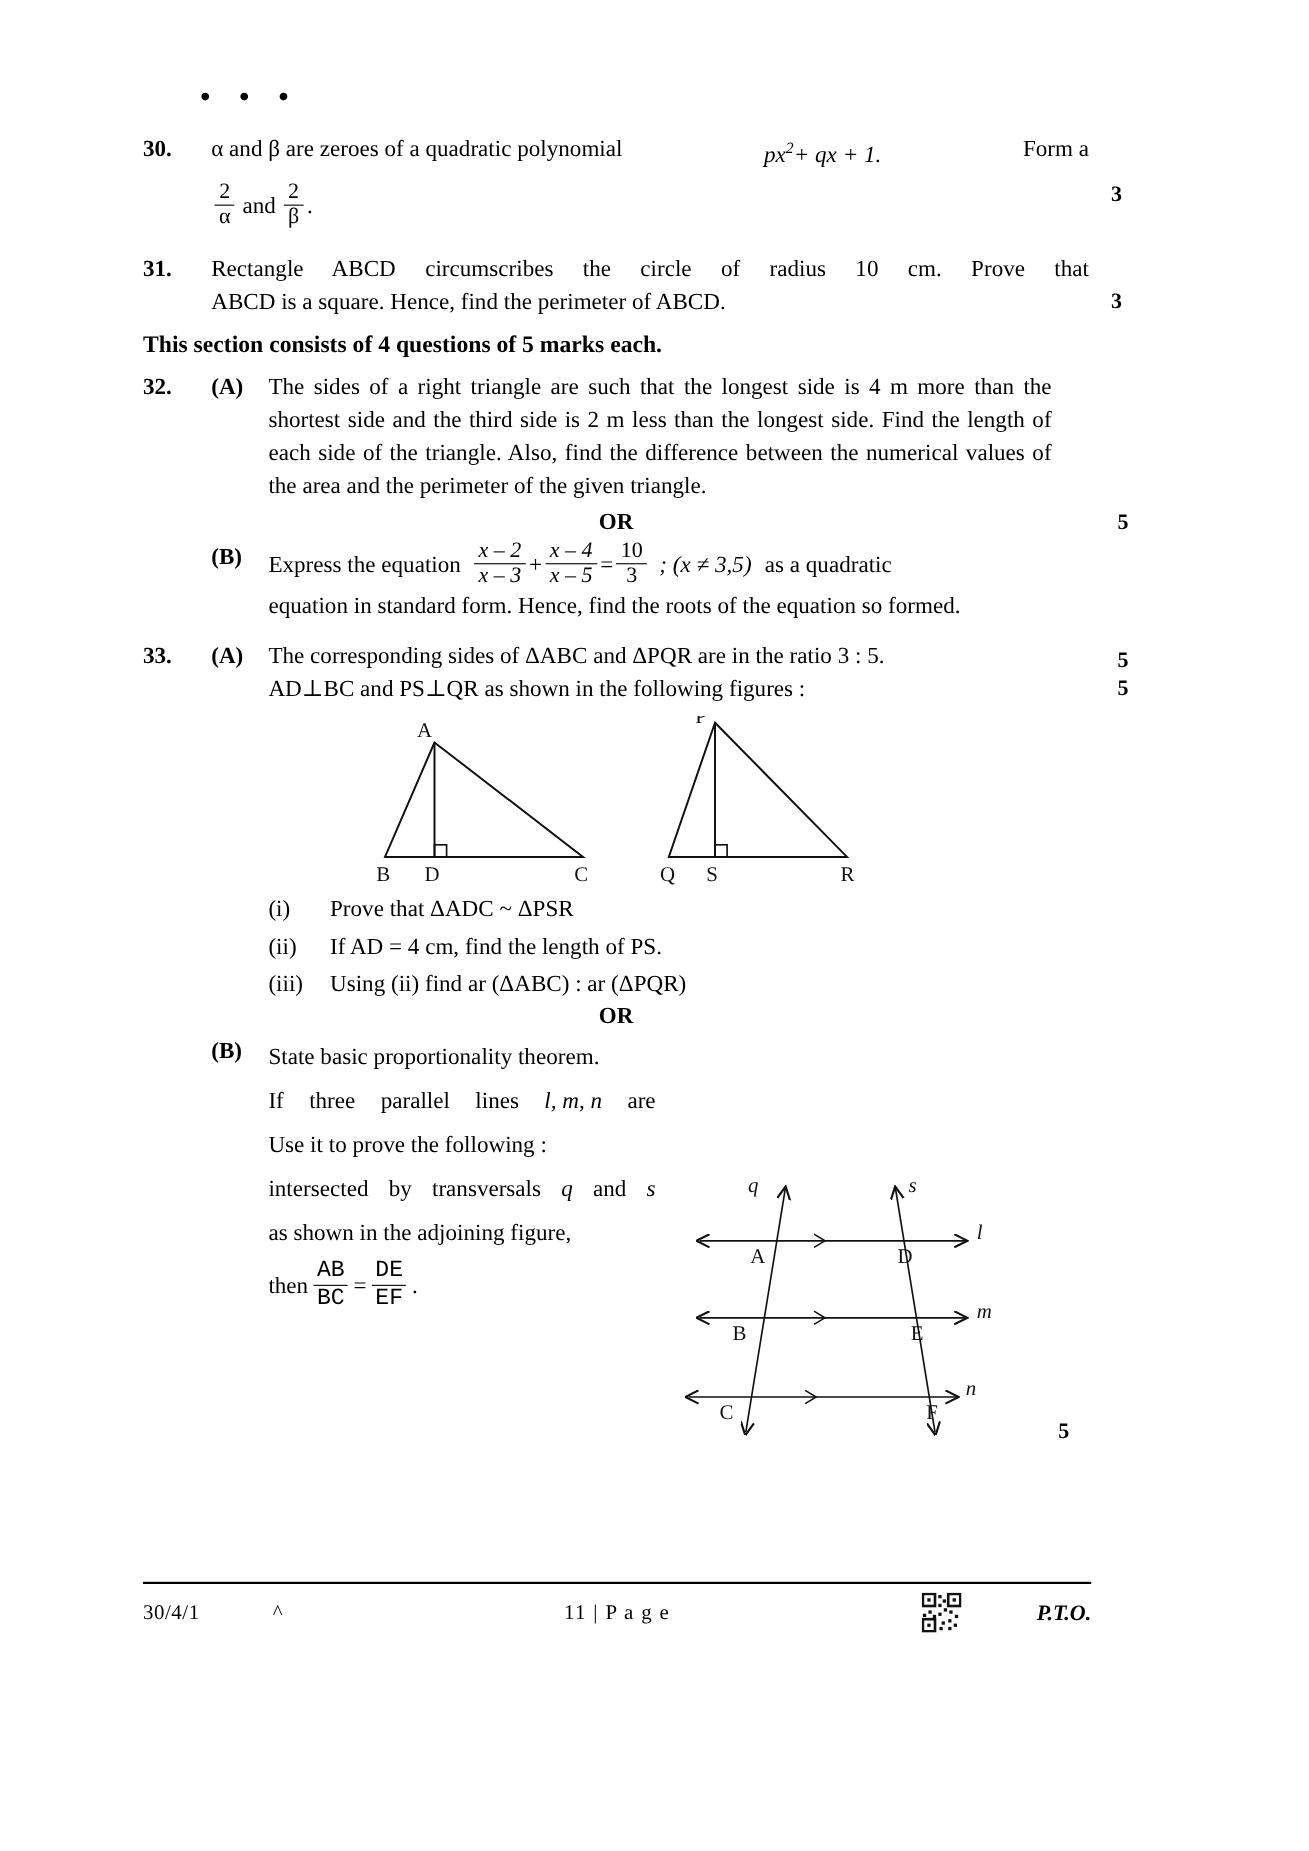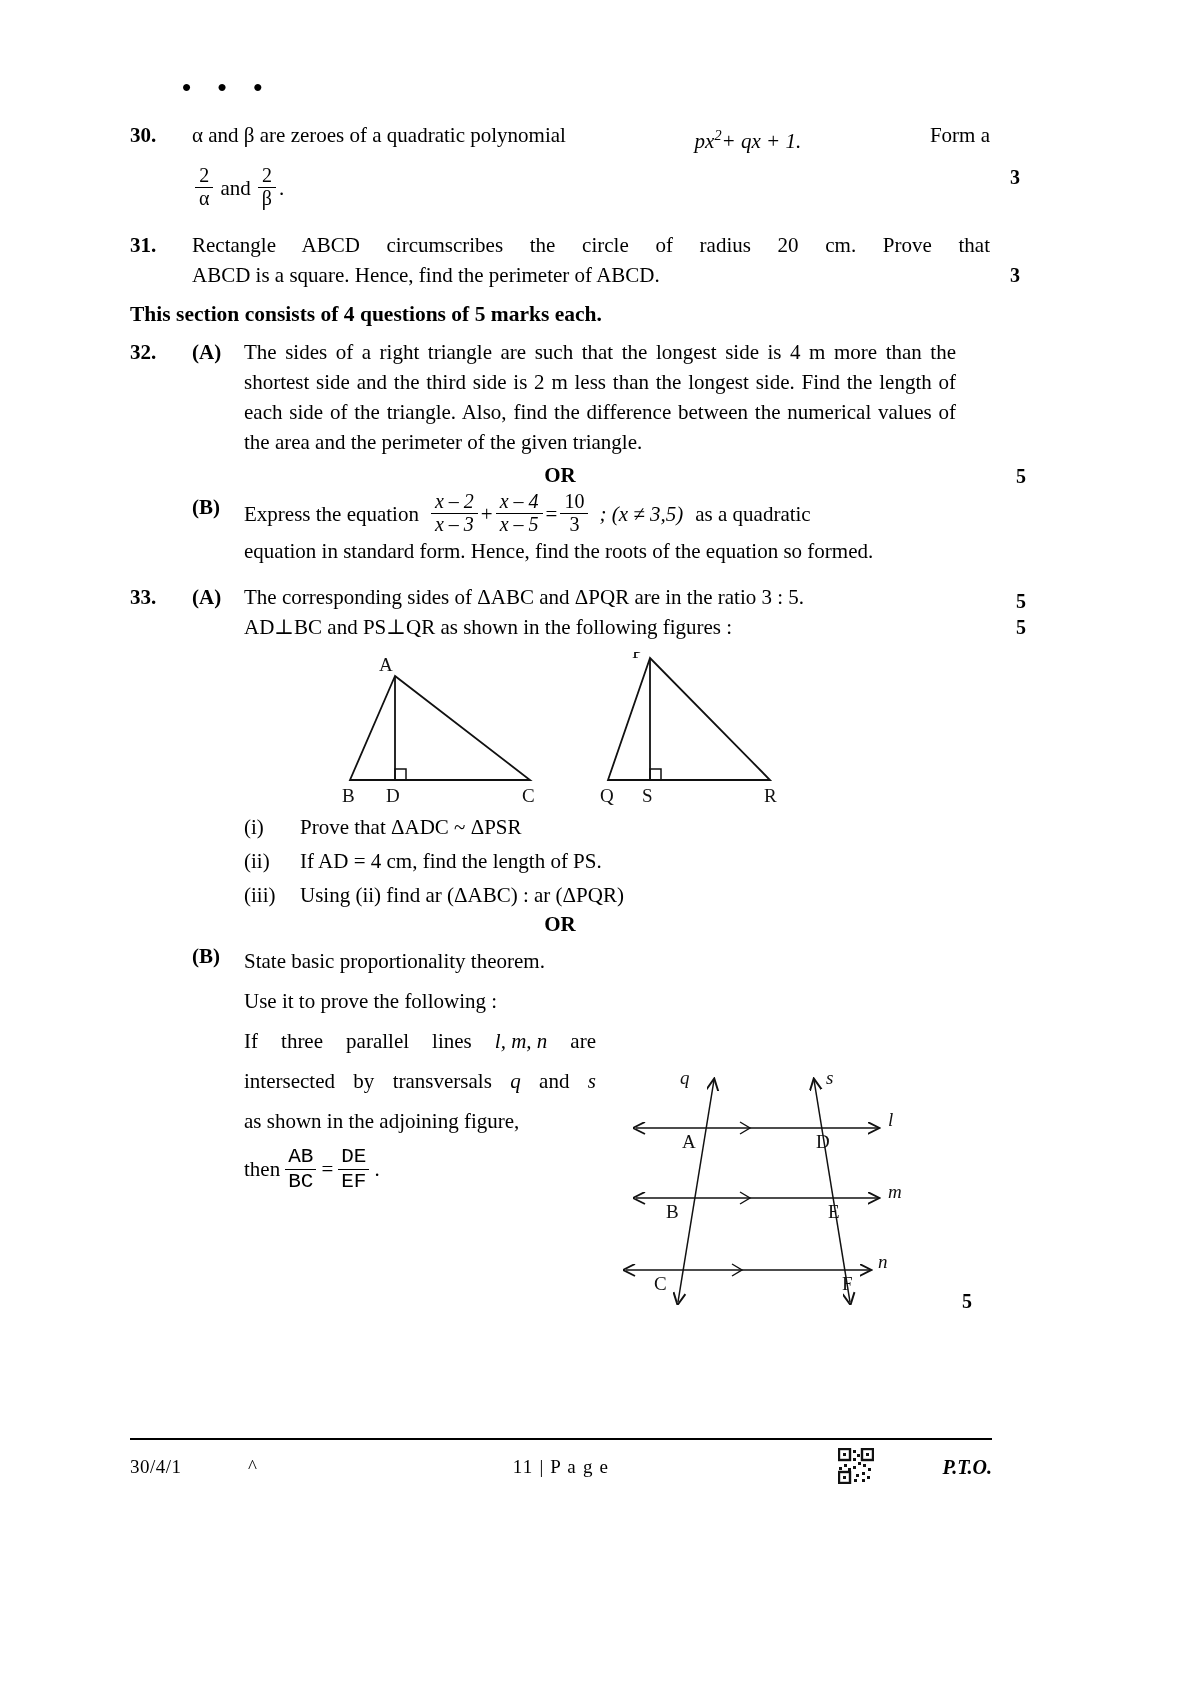--- a/index.html
+++ b/index.html
@@ -228,21 +228,21 @@
           </span>
           <span>.</span>
         </div>
         <div class="marks" style="top:42px;">3</div>
       </div>
     </div>
 
     <div class="qrow" style="margin-top:20px;">
       <div class="qnum">31.</div>
       <div class="qbody">
-        <div class="just" style="text-align:justify;text-align-last:justify;">Rectangle ABCD circumscribes the circle of radius 20 cm. Prove that</div>
+        <div class="just" style="text-align:justify;text-align-last:justify;">Rectangle ABCD circumscribes the circle of radius 10 cm. Prove that</div>
         <div>ABCD is a square. Hence, find the perimeter of ABCD.</div>
         <div class="marks" style="top:30px;">3</div>
       </div>
     </div>
 
     <div class="section-sub">This section consists of 4 questions of 5 marks each.</div>
 
     <div class="qrow" style="margin-top:10px;">
       <div class="qnum">32.</div>
       <div class="sublabel">(A)</div>
@@ -328,29 +328,29 @@
       </div>
     </div>
 
     <div class="or" style="margin-top:0px;">OR</div>
 
     <div class="qrow" style="margin-top:0px;">
       <div class="qnum"></div>
       <div class="sublabel">(B)</div>
       <div class="blk-q33b-text">
         <div class="ln">State basic proportionality theorem.</div>
-        <div class="ln">Use it to prove the following :</div>
         <div class="ln" style="display:flex;justify-content:space-between;width:352px;">
           <span>If</span>
             <span>three</span>
             <span>parallel</span>
             <span>lines</span>
             <span class="ital">l, m, n</span>
             <span>are</span>
         </div>
+        <div class="ln">Use it to prove the following :</div>
         <div class="ln" style="display:flex;justify-content:space-between;width:352px;">
           <span>intersected</span>
             <span>by</span>
             <span>transversals</span>
             <span class="ital">q</span>
             <span>and</span>
             <span class="ital">s</span>
         </div>
         <div class="ln">as shown in the adjoining figure,</div>
         <div class="thenrow">

